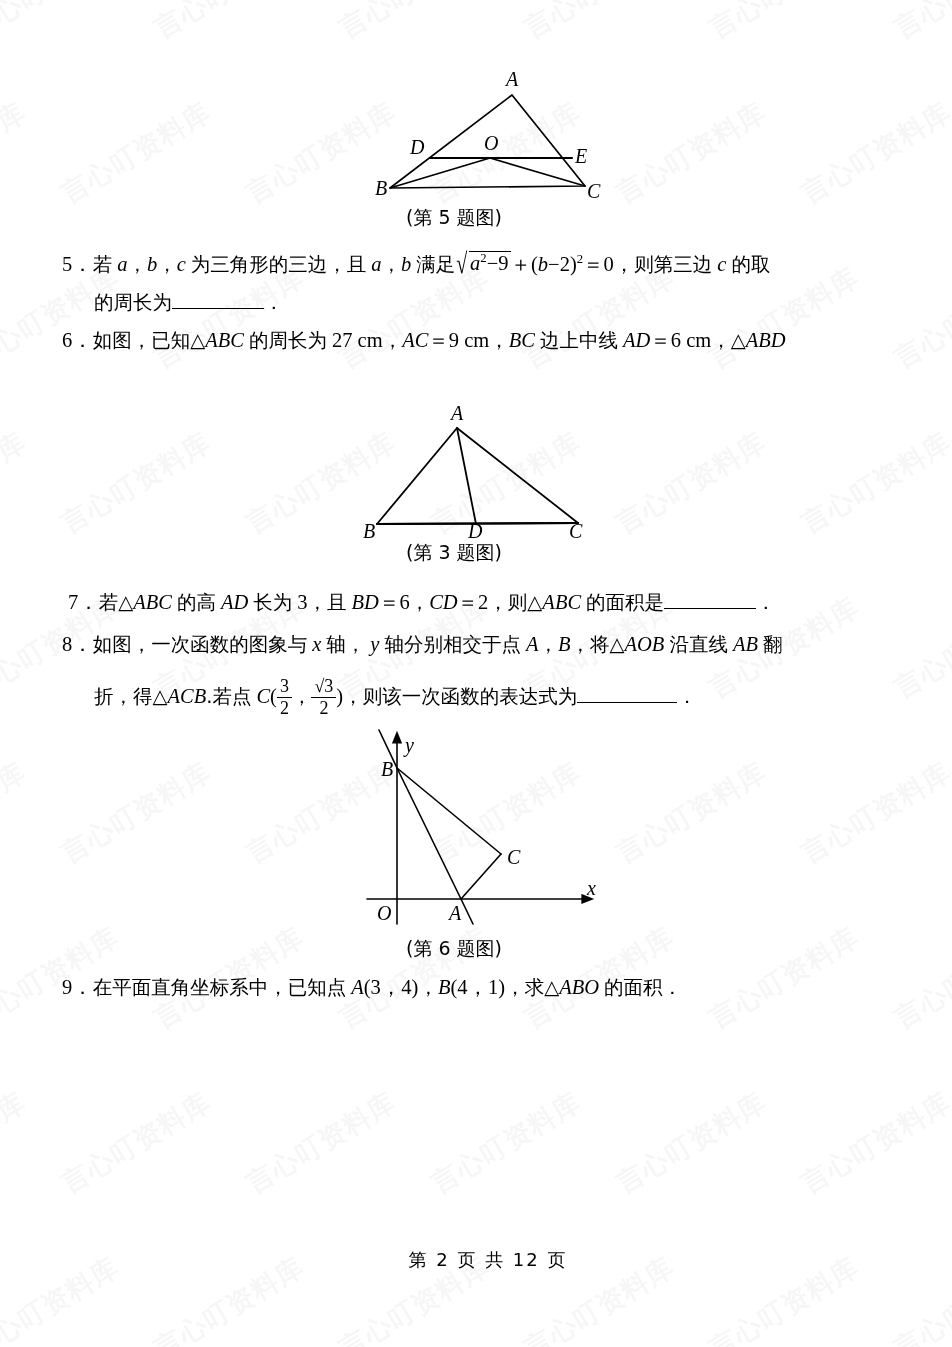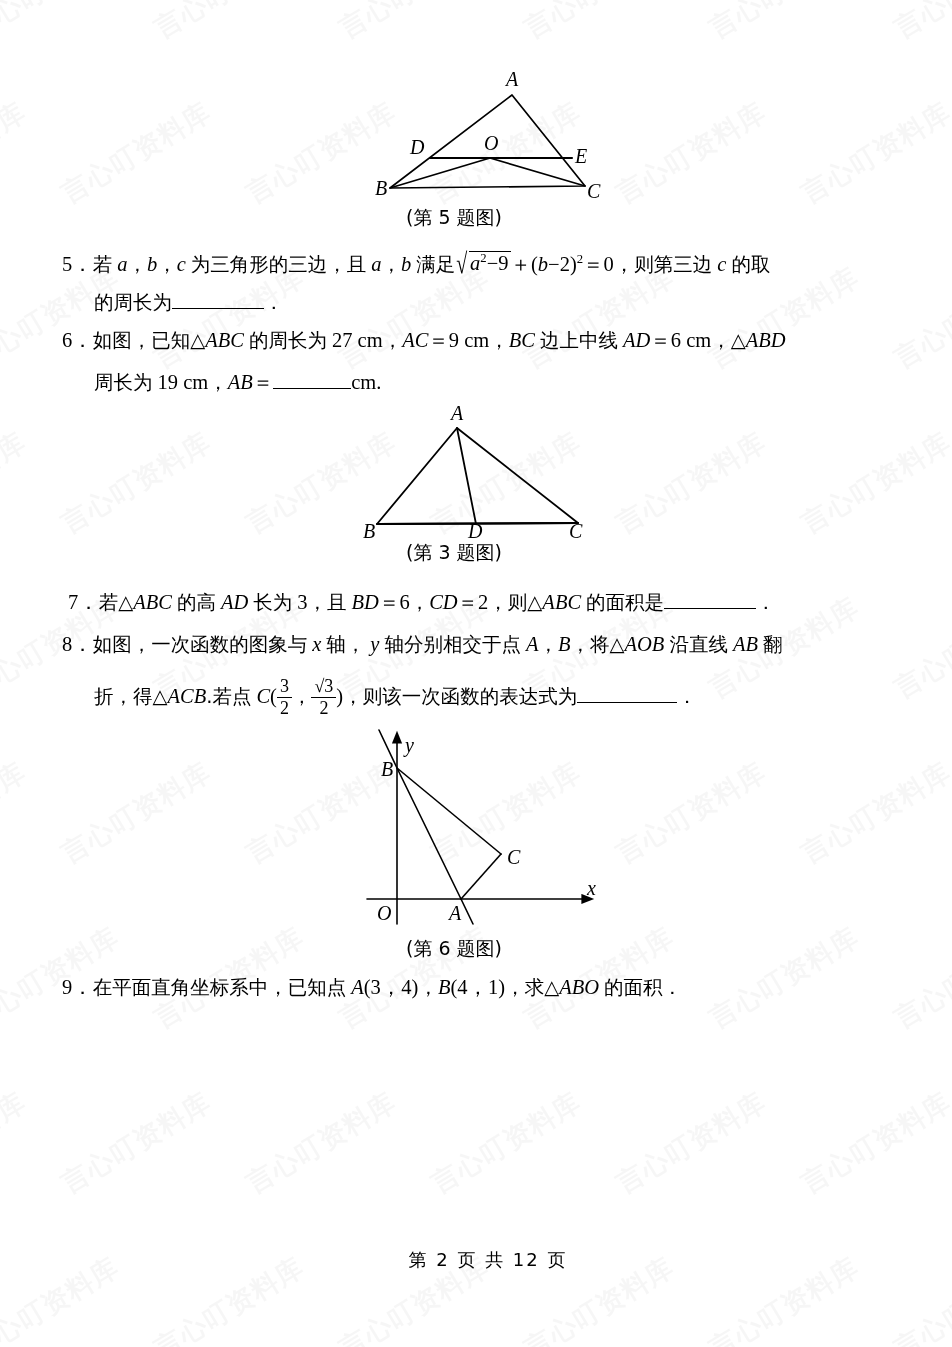--- a/index.html
+++ b/index.html
@@ -214,23 +214,20 @@
   <div class="qline" style="left:62px; top:250px;">
     <span class="qnum">5．</span><span class="cn">若</span><span class="sp"></span><span class="it">a</span><span class="cn">，</span><span class="it">b</span><span class="cn">，</span><span class="it">c</span><span class="sp"></span><span class="cn">为三角形的三边，且</span><span class="sp"></span><span class="it">a</span><span class="cn">，</span><span class="it">b</span><span class="sp"></span><span class="cn">满足</span><span class="radical"><span class="sign">√</span><span class="rad-body"><span class="it">a</span><sup class="ex">2</sup><span class="num">−9</span></span></span><span class="num">＋(</span><span class="it">b</span><span class="num">−2)</span><sup class="ex">2</sup><span class="num">＝0，</span><span class="cn">则第三边</span><span class="sp"></span><span class="it">c</span><span class="sp"></span><span class="cn">的取</span>
   </div>
   <div class="qline" style="left:94px; top:292px;">
     <span class="cn">的周长为</span><span class="blank" style="width:92px;"></span><span class="cn">．</span>
   </div>
 
   <div class="qline" style="left:62px; top:330px;">
     <span class="qnum">6．</span><span class="cn">如图，已知△</span><span class="it">ABC</span><span class="sp"></span><span class="cn">的周长为</span><span class="sp"></span><span class="num">27 cm</span><span class="cn">，</span><span class="it">AC</span><span class="num">＝9 cm</span><span class="cn">，</span><span class="it">BC</span><span class="sp"></span><span class="cn">边上中线</span><span class="sp"></span><span class="it">AD</span><span class="num">＝6 cm</span><span class="cn">，△</span><span class="it">ABD</span>
   </div>
-  <div class="qline" style="left:94px; top:372px;">
-    <span class="cn">周长为</span><span class="sp"></span><span class="num">19 cm</span><span class="cn">，</span><span class="it">AB</span><span class="num">＝</span><span class="blank" style="width:78px;"></span><span class="num">cm.</span>
-  </div>
 
   <div class="figure" style="left:362px; top:398px; width:230px; height:140px;">
     <svg width="230" height="140" viewBox="0 0 230 140">
       <g fill="none" stroke="#000" stroke-width="1.8" stroke-linecap="round" stroke-linejoin="round">
 
         <path d="M95,30 L15,126 L216,125 Z"></path>
 
         <path d="M95,30 L114,126"></path>
 
         <path d="M15,126 L216,125" stroke-width="2.2"></path>

